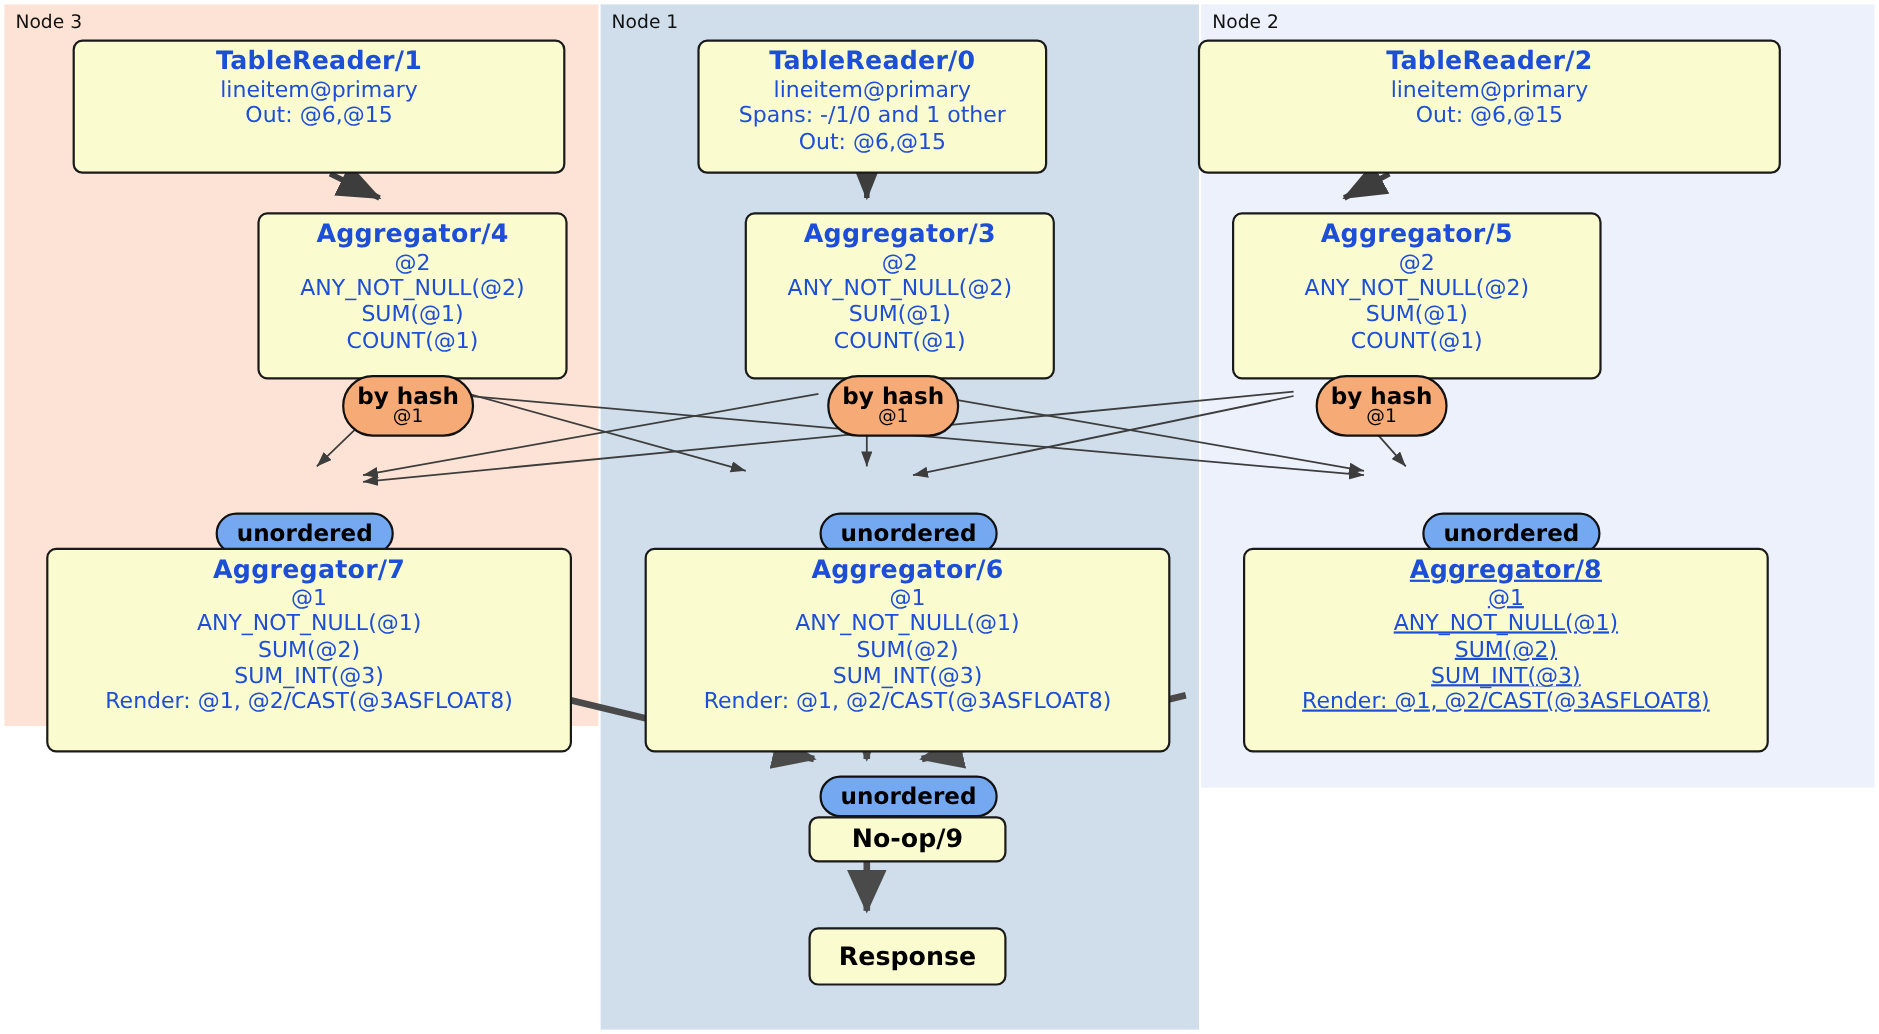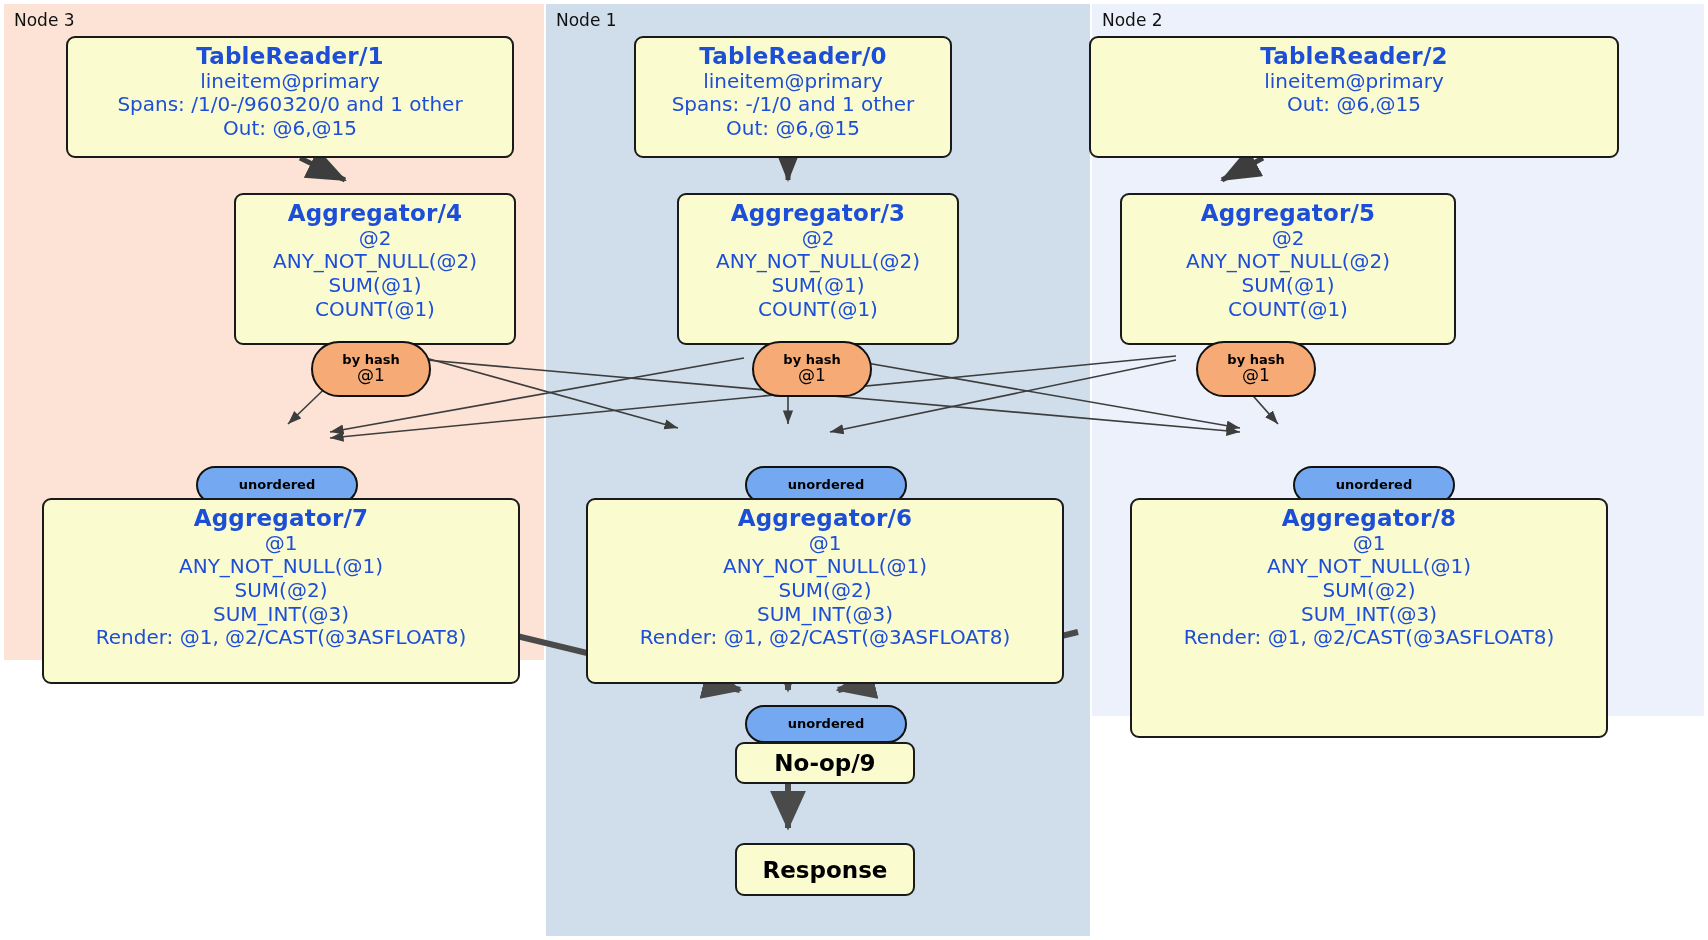--- a/index.html
+++ b/index.html
@@ -28,21 +28,21 @@
   .box .line{font-size:20px;line-height:1.18;white-space:nowrap;}
 
   .pill{
     position:absolute;box-sizing:border-box;
     border:2px solid #111;border-radius:999px;
     display:flex;flex-direction:column;align-items:center;justify-content:center;
     color:#000;text-align:center;
   }
   .pill.hash{background:#f6ab77;}
   .pill.unordered{background:#74a9f2;}
-  .pill .p-title{font-weight:bold;font-size:13px;line-height:1.05;}
+  .pill .p-title{font-weight:bold;font-size:21px;line-height:1.05;}
   .pill .p-sub{font-size:17px;line-height:1.05;}
 
   .small-box{
     position:absolute;box-sizing:border-box;background:#fbfbd0;
     border:2px solid #1a1a1a;border-radius:9px;
     display:flex;align-items:center;justify-content:center;
     font-weight:bold;font-size:23px;color:#000;
   }
 </style>
 </head>
@@ -94,21 +94,20 @@
     <path d="M500,632 L740,690" stroke="#4a4a4a" stroke-width="6" fill="none" marker-end="url(#ah-fat)"></path>
     <path d="M788,650 L788,690" stroke="#4a4a4a" stroke-width="6" fill="none" marker-end="url(#ah-fat)"></path>
     <path d="M1078,632 L838,690" stroke="#4a4a4a" stroke-width="6" fill="none" marker-end="url(#ah-fat)"></path>
 
     <path d="M788,742 L788,828" stroke="#4a4a4a" stroke-width="6" fill="none" marker-end="url(#ah-fat)"></path>
   </svg>
 
   <div class="box" id="tr1" style="left:66px;top:36px;width:448px;height:122px;">
     <div class="title">TableReader/1</div>
     <div class="line">lineitem@primary</div>
-    <div class="line">Spans: /1/0-/960320/0 and 1 other</div>
     <div class="line">Out: @6,@15</div>
   </div>
 
   <div class="box" id="tr0" style="left:634px;top:36px;width:318px;height:122px;">
     <div class="title">TableReader/0</div>
     <div class="line">lineitem@primary</div>
     <div class="line">Spans: -/1/0 and 1 other</div>
     <div class="line">Out: @6,@15</div>
   </div>
 
@@ -180,21 +179,21 @@
 
   <div class="box" id="agg6" style="left:586px;top:498px;width:478px;height:186px;">
     <div class="title">Aggregator/6</div>
     <div class="line">@1</div>
     <div class="line">ANY_NOT_NULL(@1)</div>
     <div class="line">SUM(@2)</div>
     <div class="line">SUM_INT(@3)</div>
     <div class="line">Render: @1, @2/CAST(@3ASFLOAT8)</div>
   </div>
 
-  <div class="box" id="agg8" style="left:1130px;top:498px;width:478px;height:240px;">
+  <div class="box" id="agg8" style="left:1130px;top:498px;width:478px;height:186px;text-decoration:underline;">
     <div class="title">Aggregator/8</div>
     <div class="line">@1</div>
     <div class="line">ANY_NOT_NULL(@1)</div>
     <div class="line">SUM(@2)</div>
     <div class="line">SUM_INT(@3)</div>
     <div class="line">Render: @1, @2/CAST(@3ASFLOAT8)</div>
   </div>
 
   <div class="pill unordered" style="left:745px;top:705px;width:162px;height:38px;">
     <div class="p-title">unordered</div>

